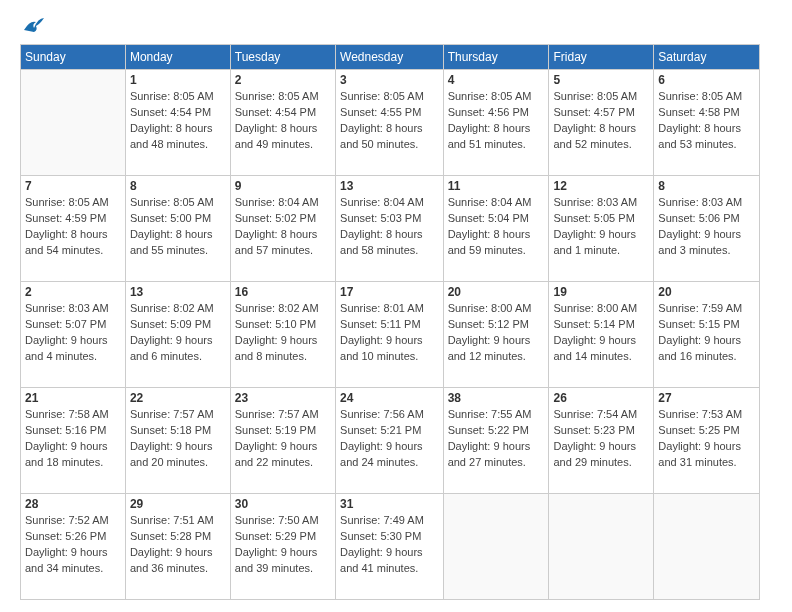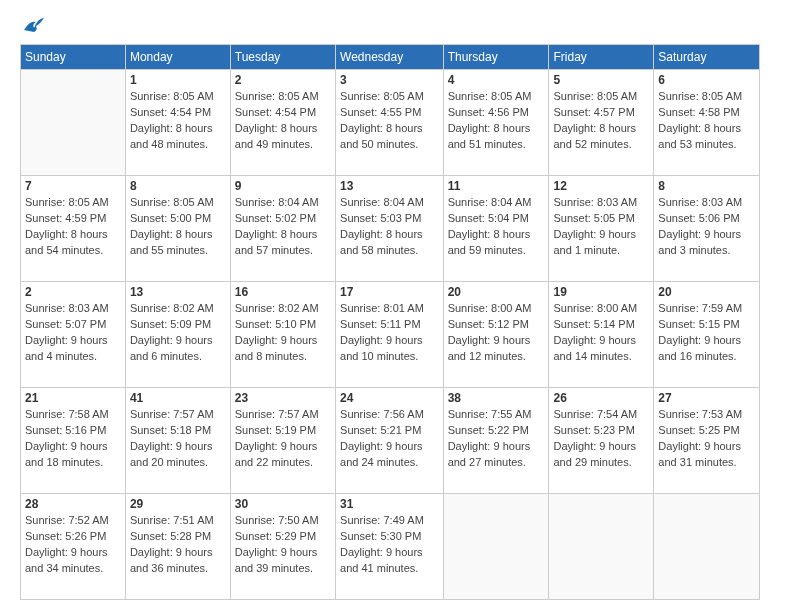--- a/index.html
+++ b/index.html
@@ -220,21 +220,21 @@
             <span class="day-num">20</span>
             <div class="day-info">Sunrise: 7:59 AM<br>Sunset: 5:15 PM<br>Daylight: 9 hours<br>and 16 minutes.</div>
           </td>
         </tr>
         <tr class="week-row">
           <td>
             <span class="day-num">21</span>
             <div class="day-info">Sunrise: 7:58 AM<br>Sunset: 5:16 PM<br>Daylight: 9 hours<br>and 18 minutes.</div>
           </td>
           <td>
-            <span class="day-num">41</span>
+            <span class="day-num">22</span>
             <div class="day-info">Sunrise: 7:57 AM<br>Sunset: 5:18 PM<br>Daylight: 9 hours<br>and 20 minutes.</div>
           </td>
           <td>
             <span class="day-num">23</span>
             <div class="day-info">Sunrise: 7:57 AM<br>Sunset: 5:19 PM<br>Daylight: 9 hours<br>and 22 minutes.</div>
           </td>
           <td>
             <span class="day-num">24</span>
             <div class="day-info">Sunrise: 7:56 AM<br>Sunset: 5:21 PM<br>Daylight: 9 hours<br>and 24 minutes.</div>
           </td>

